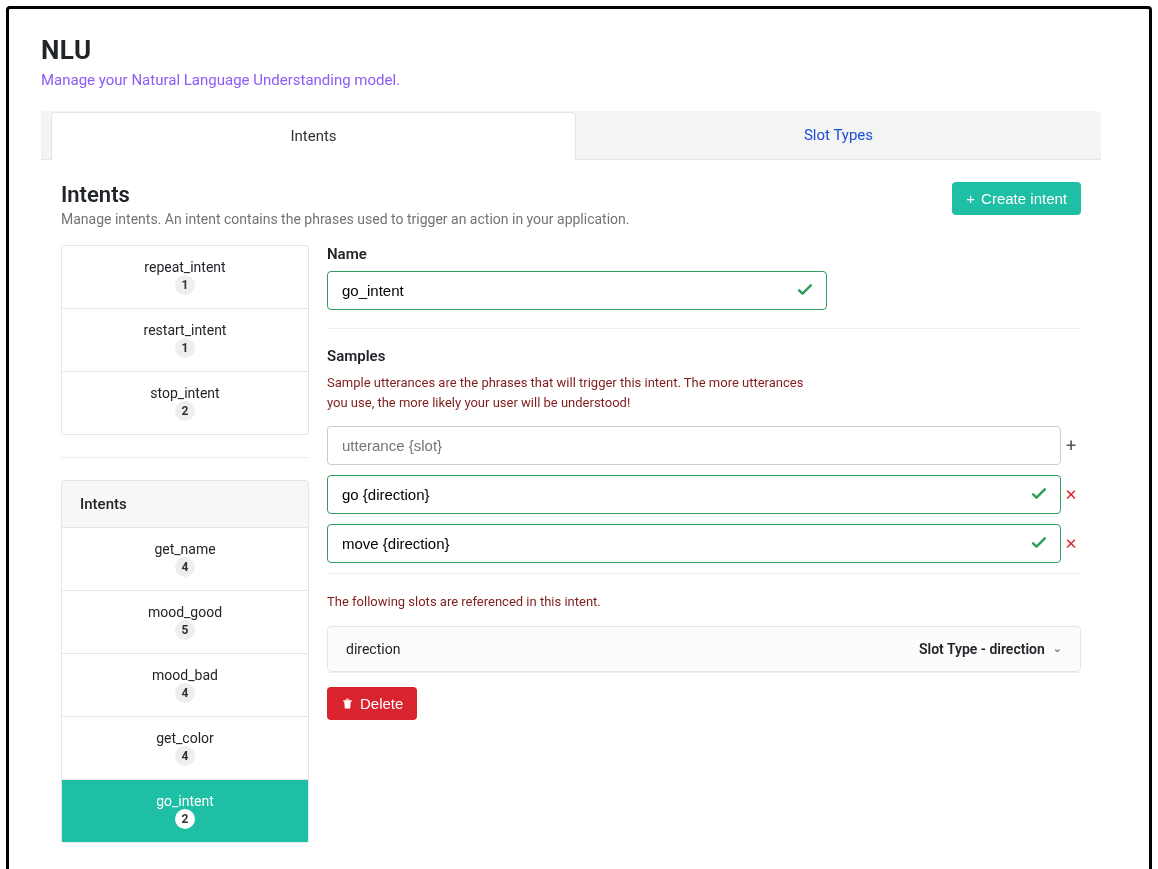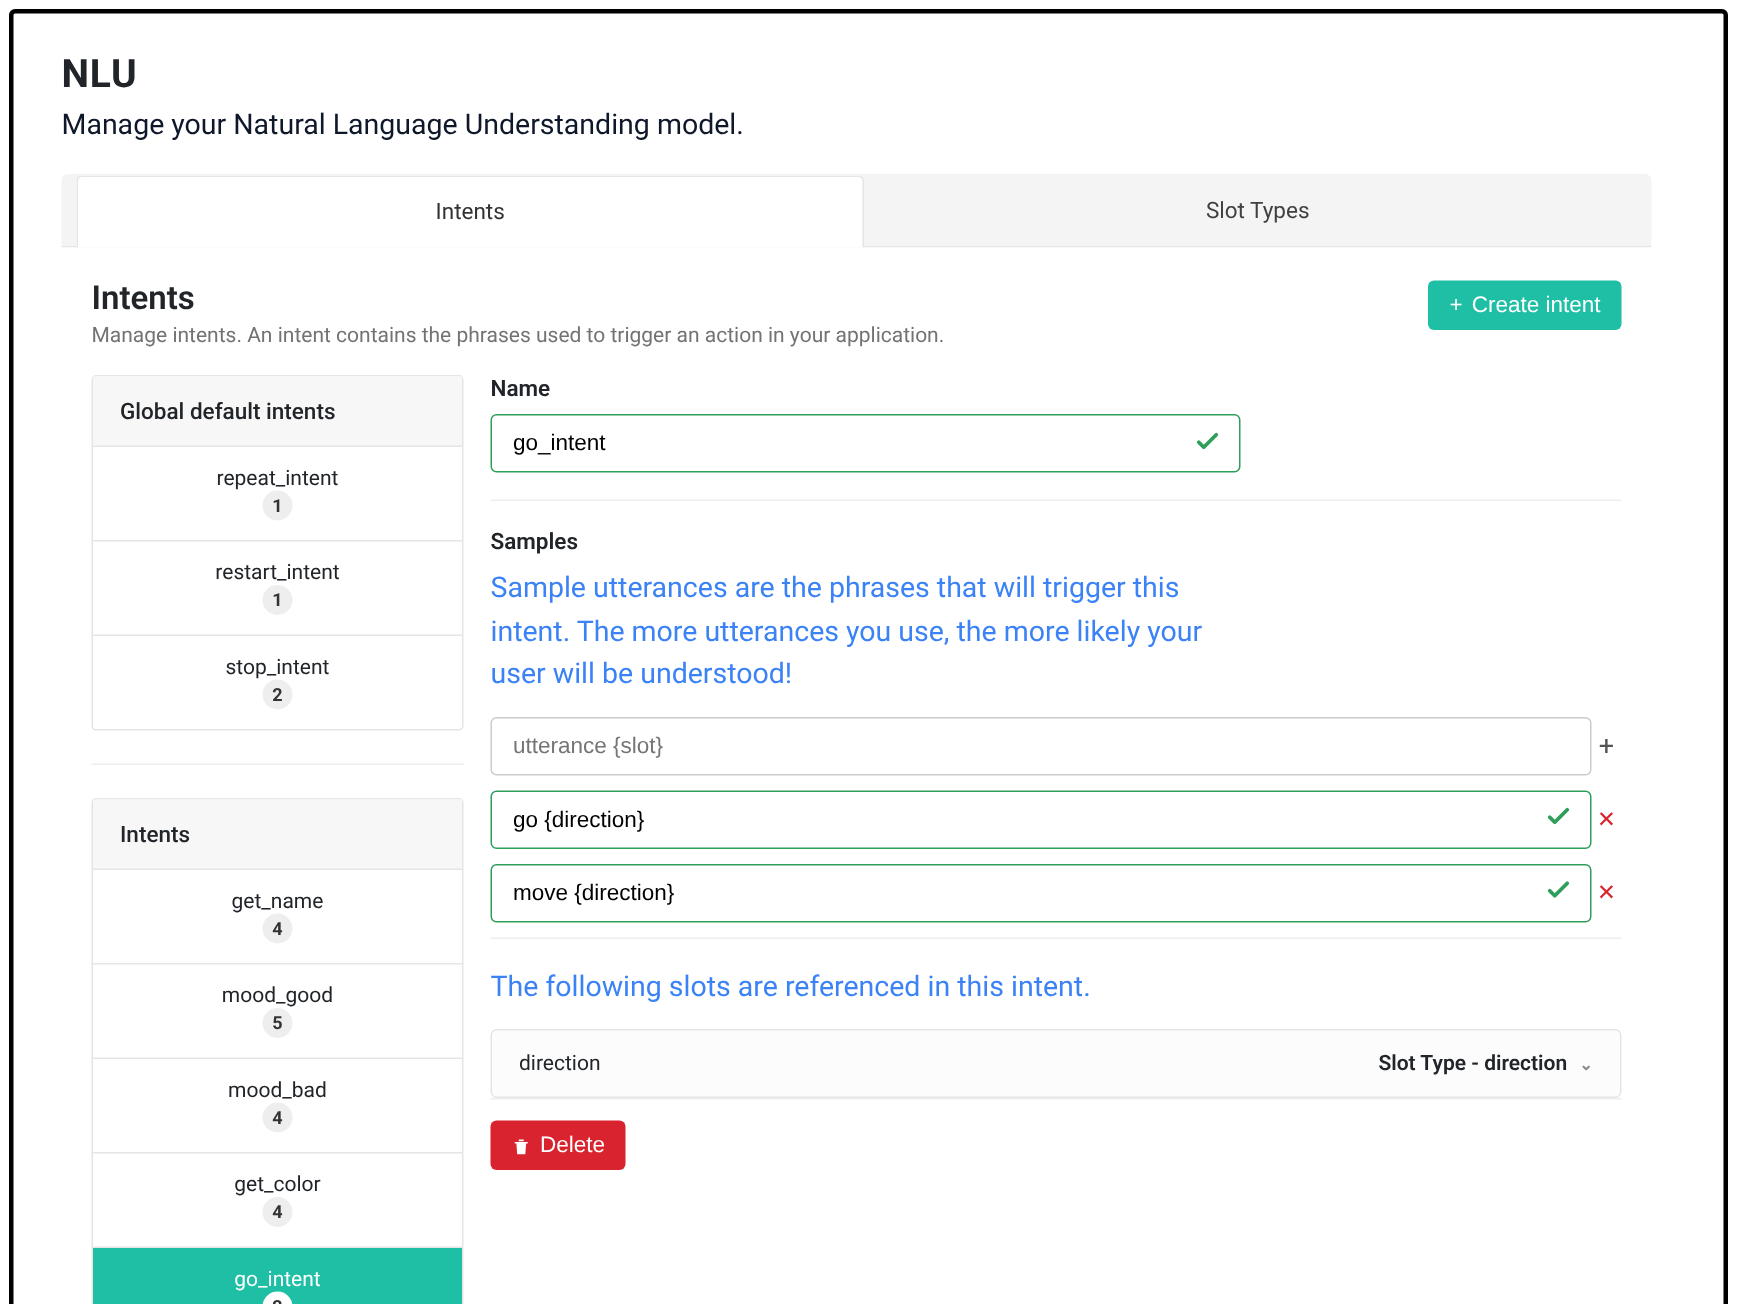--- a/index.html
+++ b/index.html
@@ -1,21 +1,21 @@
 <!DOCTYPE html>
 <html><head>
 <meta charset="utf-8">
 <style>
   * { box-sizing: border-box; margin: 0; padding: 0; }
   body { font-family: -apple-system, BlinkMacSystemFont, "Segoe UI", Roboto, "Helvetica Neue", Arial, sans-serif; background: #ffffff; color: #212529; font-size: 14px; }
   .outer { border: 3px solid #000000; margin: 6px; border-radius: 4px; padding: 26px 48px 36px 32px; width: 1146px; }
   h1.page-title { font-size: 26px; font-weight: 700; margin-bottom: 6px; letter-spacing: 0.5px; }
-  .subtitle { font-size: 19px; color: #0f172a; margin-bottom: 22px; }
+  .subtitle { font-size: 15px; color: #8b5cf6; margin-bottom: 22px; }
   .tabs { display: flex; background: #f4f4f4; border-radius: 4px 4px 0 0; }
-  .tab { flex: 1; text-align: center; padding: 14px 0; font-size: 15px; color: #404040; cursor: pointer; border: 1px solid transparent; }
+  .tab { flex: 1; text-align: center; padding: 14px 0; font-size: 15px; color: #1d4ed8; cursor: pointer; border: 1px solid transparent; }
   .tab.active { background: #fff; color: #333; border: 1px solid #e5e5e5; border-bottom: none; border-radius: 4px 4px 0 0; position: relative; top: 1px; margin-left: 10px; }
   .tab-border { border-bottom: 1px solid #e5e5e5; }
   .panel { padding: 22px 20px 10px 20px; }
   .panel-header { display: flex; justify-content: space-between; align-items: flex-start; margin-bottom: 18px; }
   .panel-header h2 { font-size: 22px; font-weight: 600; margin-bottom: 4px; }
   .panel-header p { font-size: 14px; color: #737373; }
   .btn { display: inline-flex; align-items: center; gap: 6px; padding: 8px 14px; border-radius: 4px; font-size: 15px; cursor: pointer; border: none; }
   .btn-teal { background: #1ebfa5; color: #fff; }
   .btn-red { background: #d9232e; color: #fff; }
   .layout { display: flex; gap: 18px; }
@@ -29,21 +29,21 @@
   .list-item.active .badge { background: #fff; color: #333; }
   .hr-sep { border: none; border-top: 1px solid #eee; margin: 0 0 22px 0; }
   .content { flex: 1; }
   .field-label { font-size: 15px; font-weight: 600; margin-bottom: 8px; display: block; }
   .field-label.small { font-size: 14px; }
   .text-input { width: 100%; padding: 10px 14px; font-size: 15px; border-radius: 4px; border: 1px solid #ccc; outline: none; }
   .text-input.valid { border: 1px solid #2e9e5b; }
   .name-row { position: relative; width: 500px; margin-bottom: 18px; }
   .check-inside { position: absolute; right: 12px; top: 50%; transform: translateY(-50%); }
   .section-divider { border: none; border-top: 1px solid #eee; margin: 10px 0 18px 0; }
-  .helper { font-size: 19px; color: #3b82f6; margin-top: 4px; line-height: 1.5; max-width: 500px; }
+  .helper { font-size: 13px; color: #7f1d1d; margin-top: 4px; line-height: 1.5; max-width: 500px; }
   .samples-block { margin-top: 14px; }
   .utterance-row { display: flex; align-items: center; margin-bottom: 10px; }
   .utterance-input-wrap { position: relative; flex: 1; }
   .row-action { width: 20px; text-align: center; font-size: 18px; cursor: pointer; color: #555; }
   .row-action.remove { color: #d9232e; font-size: 15px; }
   .slots-block { margin-top: 10px; }
   .slot-row { display: flex; justify-content: space-between; align-items: center; border: 1px solid #e5e5e5; border-radius: 4px; padding: 14px 18px; margin-top: 14px; background: #fcfcfc; }
   .slot-type-select { display: inline-flex; align-items: center; gap: 8px; font-weight: 600; cursor: pointer; }
   .chevron { font-size: 11px; color: #888; }
   .footer-actions { display: flex; justify-content: flex-start; padding-top: 14px; border-top: 1px solid #eee; }
@@ -73,21 +73,20 @@
       <button class="btn btn-teal">
         <span>+</span>
         <span>Create intent</span>
       </button>
     </div>
 
     <div class="layout">
       <div class="sidebar">
 
         <div class="list-card">
-          <div class="list-card-header">Global default intents</div>
           <div class="list-item">
             <span>repeat_intent</span>
             <span class="badge">1</span>
           </div>
           <div class="list-item">
             <span>restart_intent</span>
             <span class="badge">1</span>
           </div>
           <div class="list-item">
             <span>stop_intent</span>

